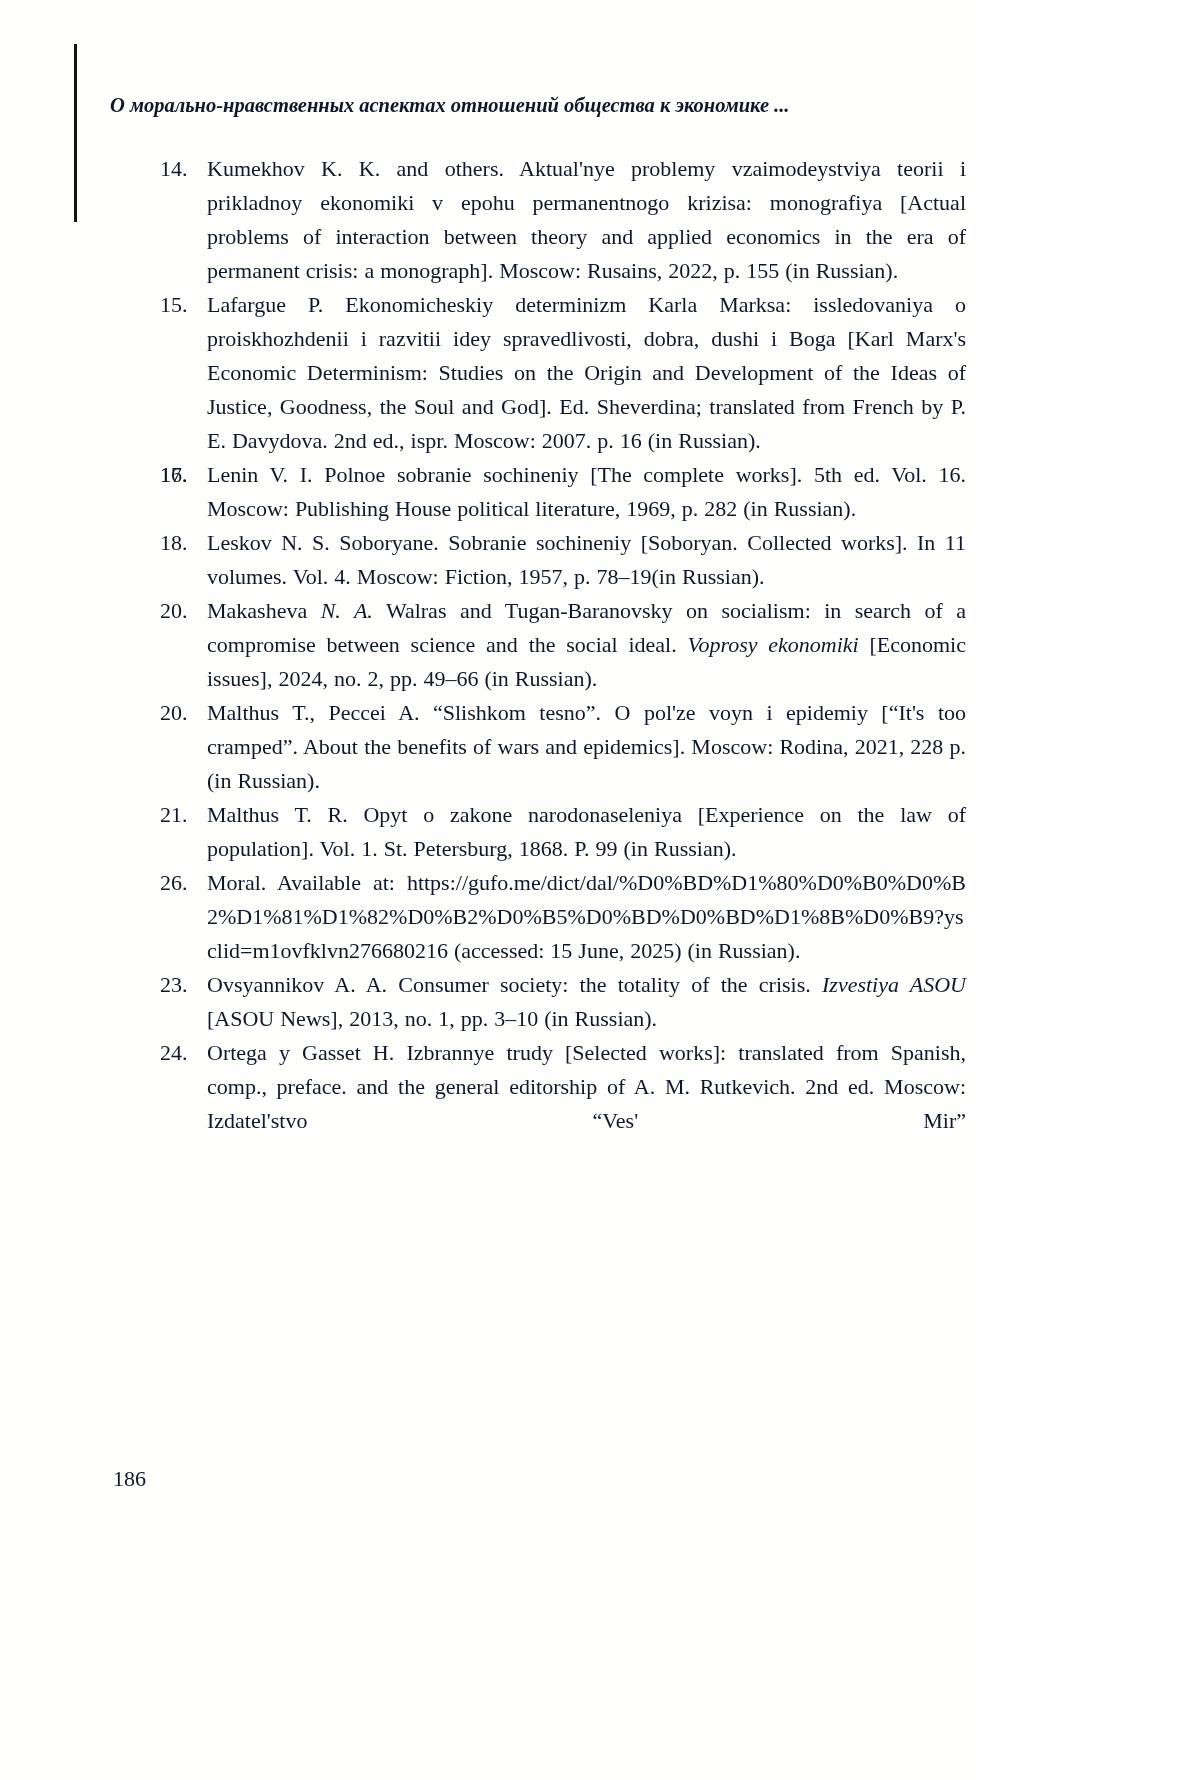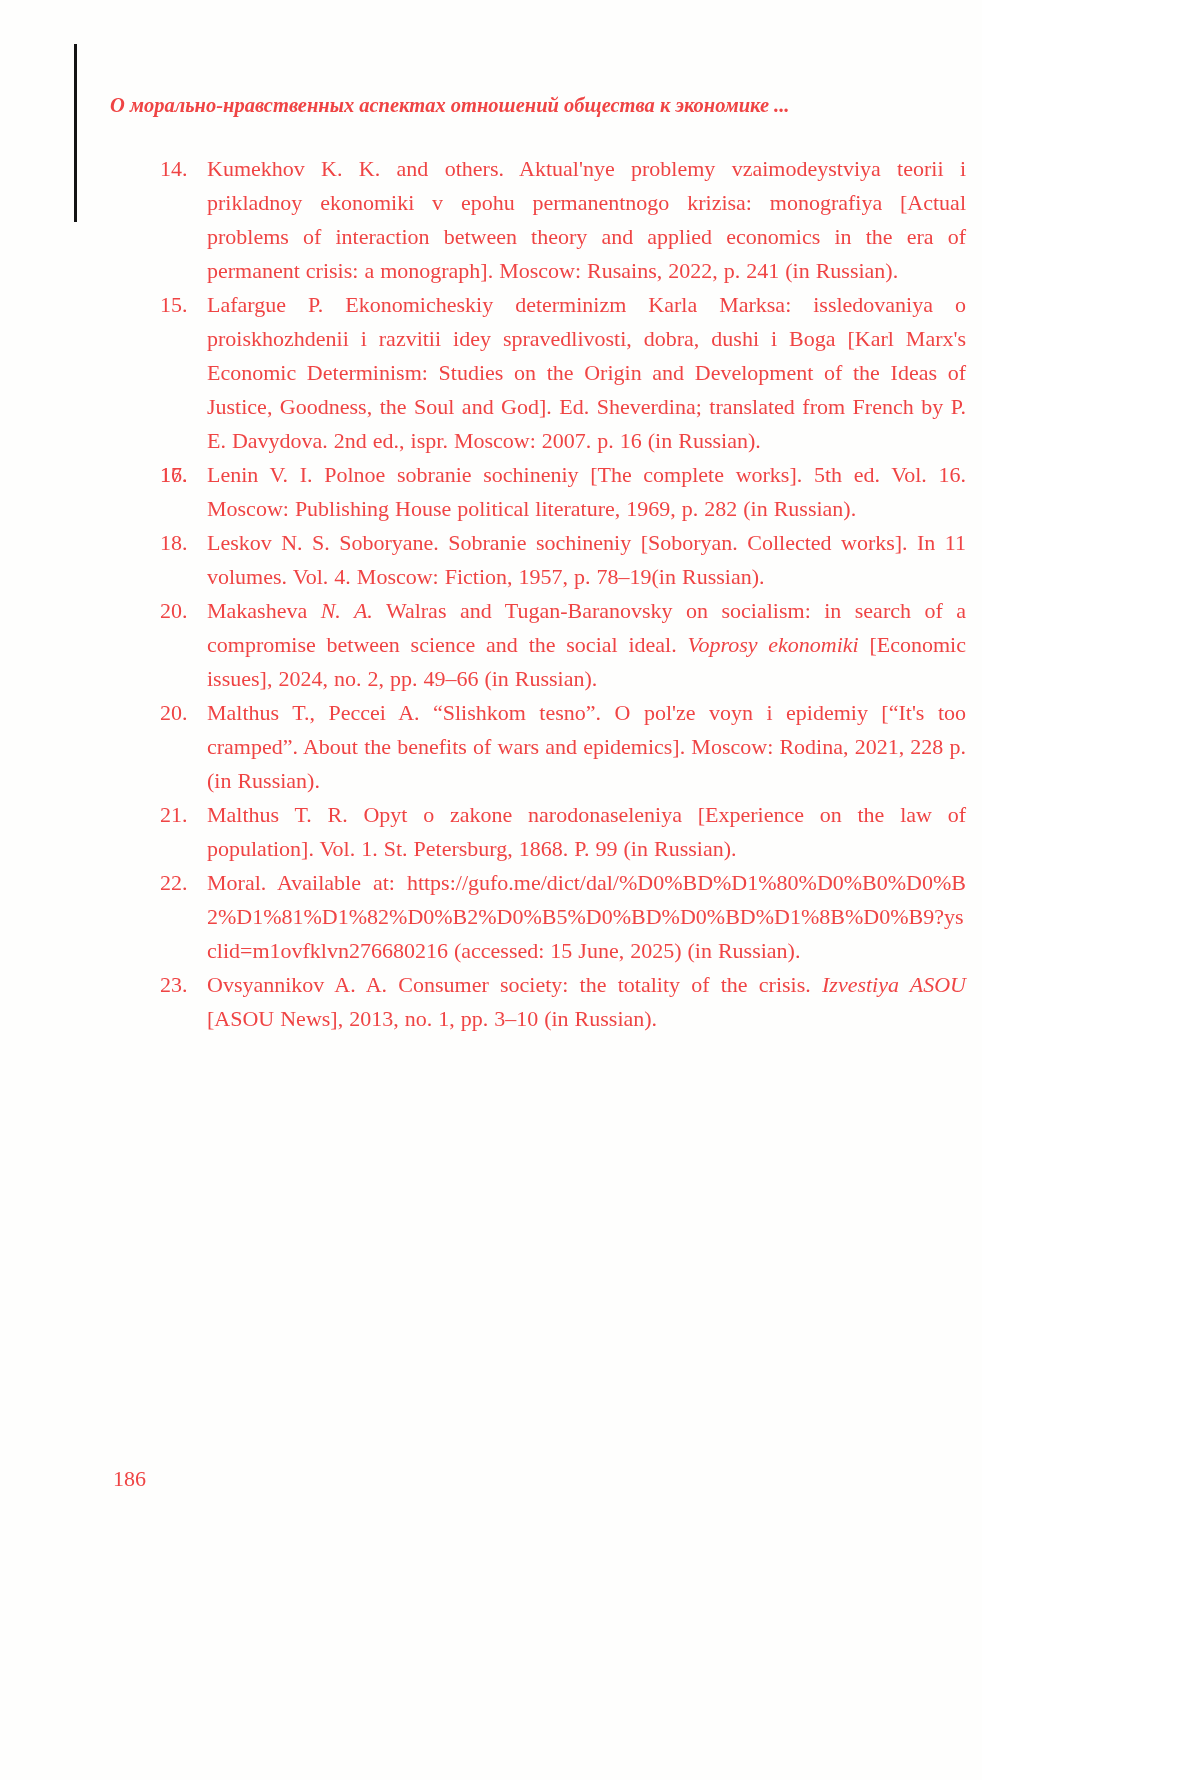--- a/index.html
+++ b/index.html
@@ -6,21 +6,21 @@
     margin: 0;
     padding: 0;
     background: #ffffff;
   }
   .page {
     position: relative;
     width: 982px;
     height: 1780px;
     background: #fefefdff;
     font-family: "Liberation Serif", "DejaVu Serif", serif;
-    color: #ef4444;
+    color: #0f172a;
     overflow: hidden;
   }
   .margin-rule {
     position: absolute;
     left: 74px;
     top: 44px;
     width: 3px;
     height: 178px;
     background: #141414;
   }
@@ -74,21 +74,21 @@
 </style>
 </head>
 <body>
 
 <div class="page">
   <div class="margin-rule"></div>
   <div class="running-header">О морально-нравственных аспектах отношений общества к экономике ...</div>
   <div class="ref-list">
   <div class="ref-item">
     <span class="ref-num">14.</span>
-    <span class="ref-text"><span>Kumekhov K. K. and others. Aktual'nye problemy vzaimodeystviya teorii i prikladnoy ekonomiki v epohu permanentnogo krizisa: monografiya [Actual problems of interaction between theory and applied economics in the era of permanent crisis: a monograph]. Moscow: Rusains, 2022, p. 241 (in Russian).</span></span>
+    <span class="ref-text"><span>Kumekhov K. K. and others. Aktual'nye problemy vzaimodeystviya teorii i prikladnoy ekonomiki v epohu permanentnogo krizisa: monografiya [Actual problems of interaction between theory and applied economics in the era of permanent crisis: a monograph]. Moscow: Rusains, 2022, p. 155 (in Russian).</span></span>
   </div>
 
   <div class="ref-item">
     <span class="ref-num">15.</span>
     <span class="ref-text"><span>Lafargue P. Ekonomicheskiy determinizm Karla Marksa: issledovaniya o proiskhozhdenii i razvitii idey spravedlivosti, dobra, dushi i Boga [Karl Marx's Economic Determinism: Studies on the Origin and Development of the Ideas of Justice, Goodness, the Soul and God]. Ed. Sheverdina; translated from French by P. E. Davydova. 2nd ed., ispr. Moscow: 2007. p. 16 (in Russian).</span></span>
   </div>
 
   <div class="ref-item">
     <span class="ref-num">16.</span>
   </div>
@@ -112,24 +112,28 @@
     <span class="ref-num">20.</span>
     <span class="ref-text"><span>Malthus T., Peccei A. “Slishkom tesno”. O pol'ze voyn i epidemiy [“It's too cramped”. About the benefits of wars and epidemics]. Moscow: Rodina, 2021, 228 p. (in Russian).</span></span>
   </div>
 
   <div class="ref-item">
     <span class="ref-num">21.</span>
     <span class="ref-text"><span>Malthus T. R. Opyt o zakone narodonaseleniya [Experience on the law of population]. Vol. 1. St. Petersburg, 1868. P. 99 (in Russian).</span></span>
   </div>
 
   <div class="ref-item">
-    <span class="ref-num">22.</span>
+    <span class="ref-num">26.</span>
     <span class="ref-text"><span>Moral. Available at: </span><span class="brk">https://gufo.me/dict/dal/%D0%BD%D1%80%D0%B0%D0%B2%D1%81%D1%82%D0%B2%D0%B5%D0%BD%D0%BD%D1%8B%D0%B9?ysclid=m1ovfklvn276680216</span><span> (accessed: 15 June, 2025) (in Russian).</span></span>
   </div>
 
   <div class="ref-item">
     <span class="ref-num">23.</span>
     <span class="ref-text"><span>Ovsyannikov A. A. Consumer society: the totality of the crisis. </span><span class="it">Izvestiya ASOU</span><span> [ASOU News], 2013, no. 1, pp. 3–10 (in Russian).</span></span>
   </div>
 
+  <div class="ref-item justify-last">
+    <span class="ref-num">24.</span>
+    <span class="ref-text"><span>Ortega y Gasset H. Izbrannye trudy [Selected works]: translated from Spanish, comp., preface. and the general editorship of A. M. Rutkevich. 2nd ed. Moscow: Izdatel'stvo “Ves' Mir”</span></span>
+  </div>
 </div>
   <div class="page-number">186</div>
 </div>
 
 </body></html>

